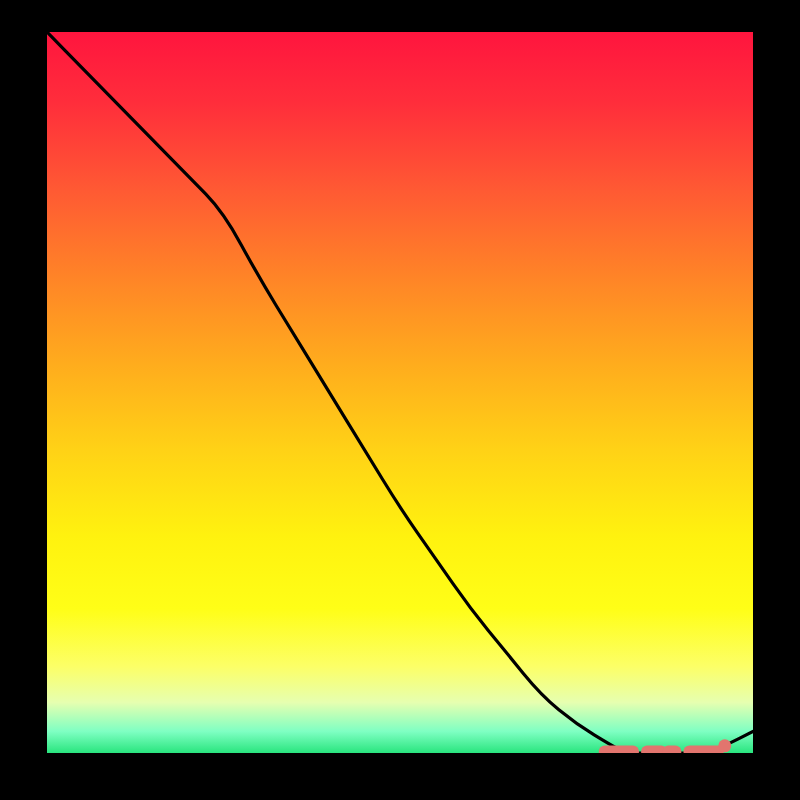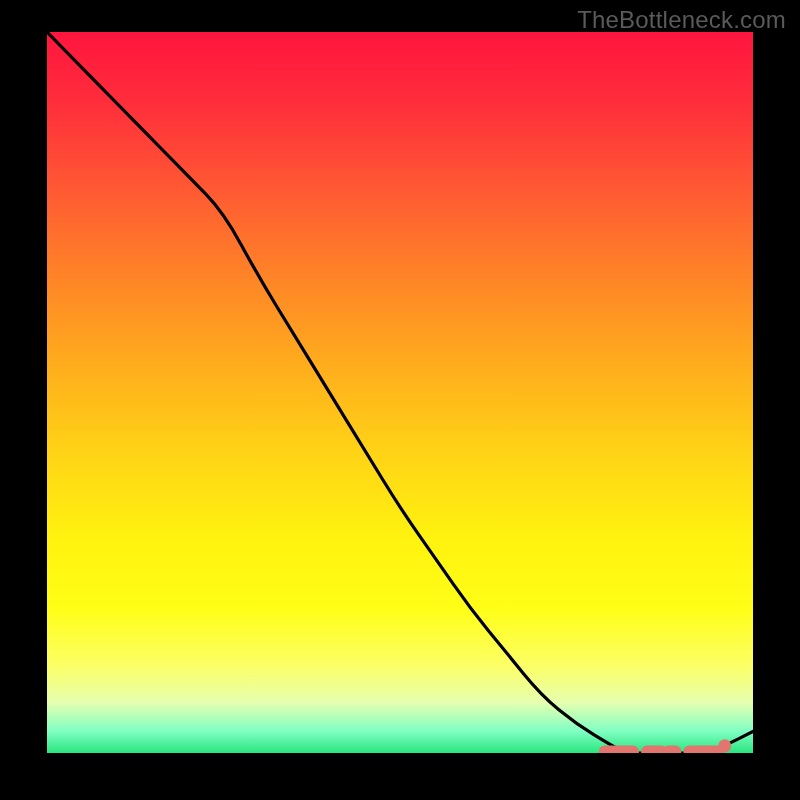--- a/index.html
+++ b/index.html
@@ -55,21 +55,20 @@
     top: 0;
     width: 706px;
     height: 721px;
     pointer-events: none;
   }
 </style>
 </head>
 <body>
 
 <div class="frame">
-  <div class="watermark">TheBottleneck.com</div>
 
   <div class="plot">
     <svg class="curve" viewBox="0 0 706 721" preserveAspectRatio="none">
       <path id="main-curve" fill="none" stroke="#000000" stroke-width="3.2" stroke-linecap="round" stroke-linejoin="round" d="M 0 0 Q 0 0 17.650000000000002 18.025000000000034 Q 35.300000000000004 36.05000000000007 52.95 54.075000000000045 Q 70.60000000000001 72.10000000000002 88.25 90.125 Q 105.89999999999999 108.14999999999998 123.55000000000001 126.17499999999995 Q 141.20000000000002 144.19999999999993 158.85000000000002 162.22499999999997 Q 176.5 180.25 194.14999999999998 212.695 Q 211.79999999999998 245.14 229.45 273.98 Q 247.1 302.82000000000005 264.75 331.66 Q 282.40000000000003 360.5 300.05 389.34000000000003 Q 317.7 418.18 335.35 447.02 Q 353 475.86 370.65 501.09499999999997 Q 388.3 526.3299999999999 405.95 551.5649999999999 Q 423.59999999999997 576.8 441.25 598.43 Q 458.90000000000003 620.06 476.55 641.69 Q 494.2 663.32 511.85 677.74 Q 529.5 692.16 547.1500000000001 702.9749999999999 Q 564.8000000000001 713.79 571.86 717.395 Q 578.92 721 589.51 721 Q 600.1 721 610.69 721 Q 621.28 721 628.3399999999999 721 Q 635.4 721 645.99 721 Q 656.58 721 667.1700000000001 717.395 Q 677.76 713.79 691.88 706.5799999999999 L 706 699.37"></path>
       <g id="highlight-group">
           <line x1="557.74" x2="585.98" y1="719.558" y2="719.558" stroke="#e2756e" stroke-width="12" stroke-linecap="round"></line>
           <line x1="600.1" x2="614.22" y1="719.558" y2="719.558" stroke="#e2756e" stroke-width="12" stroke-linecap="round"></line>
           <line x1="621.28" x2="628.34" y1="719.558" y2="719.558" stroke="#e2756e" stroke-width="12" stroke-linecap="round"></line>
           <line x1="642.46" x2="670.6999999999999" y1="719.558" y2="719.558" stroke="#e2756e" stroke-width="12" stroke-linecap="round"></line>
         </g>

